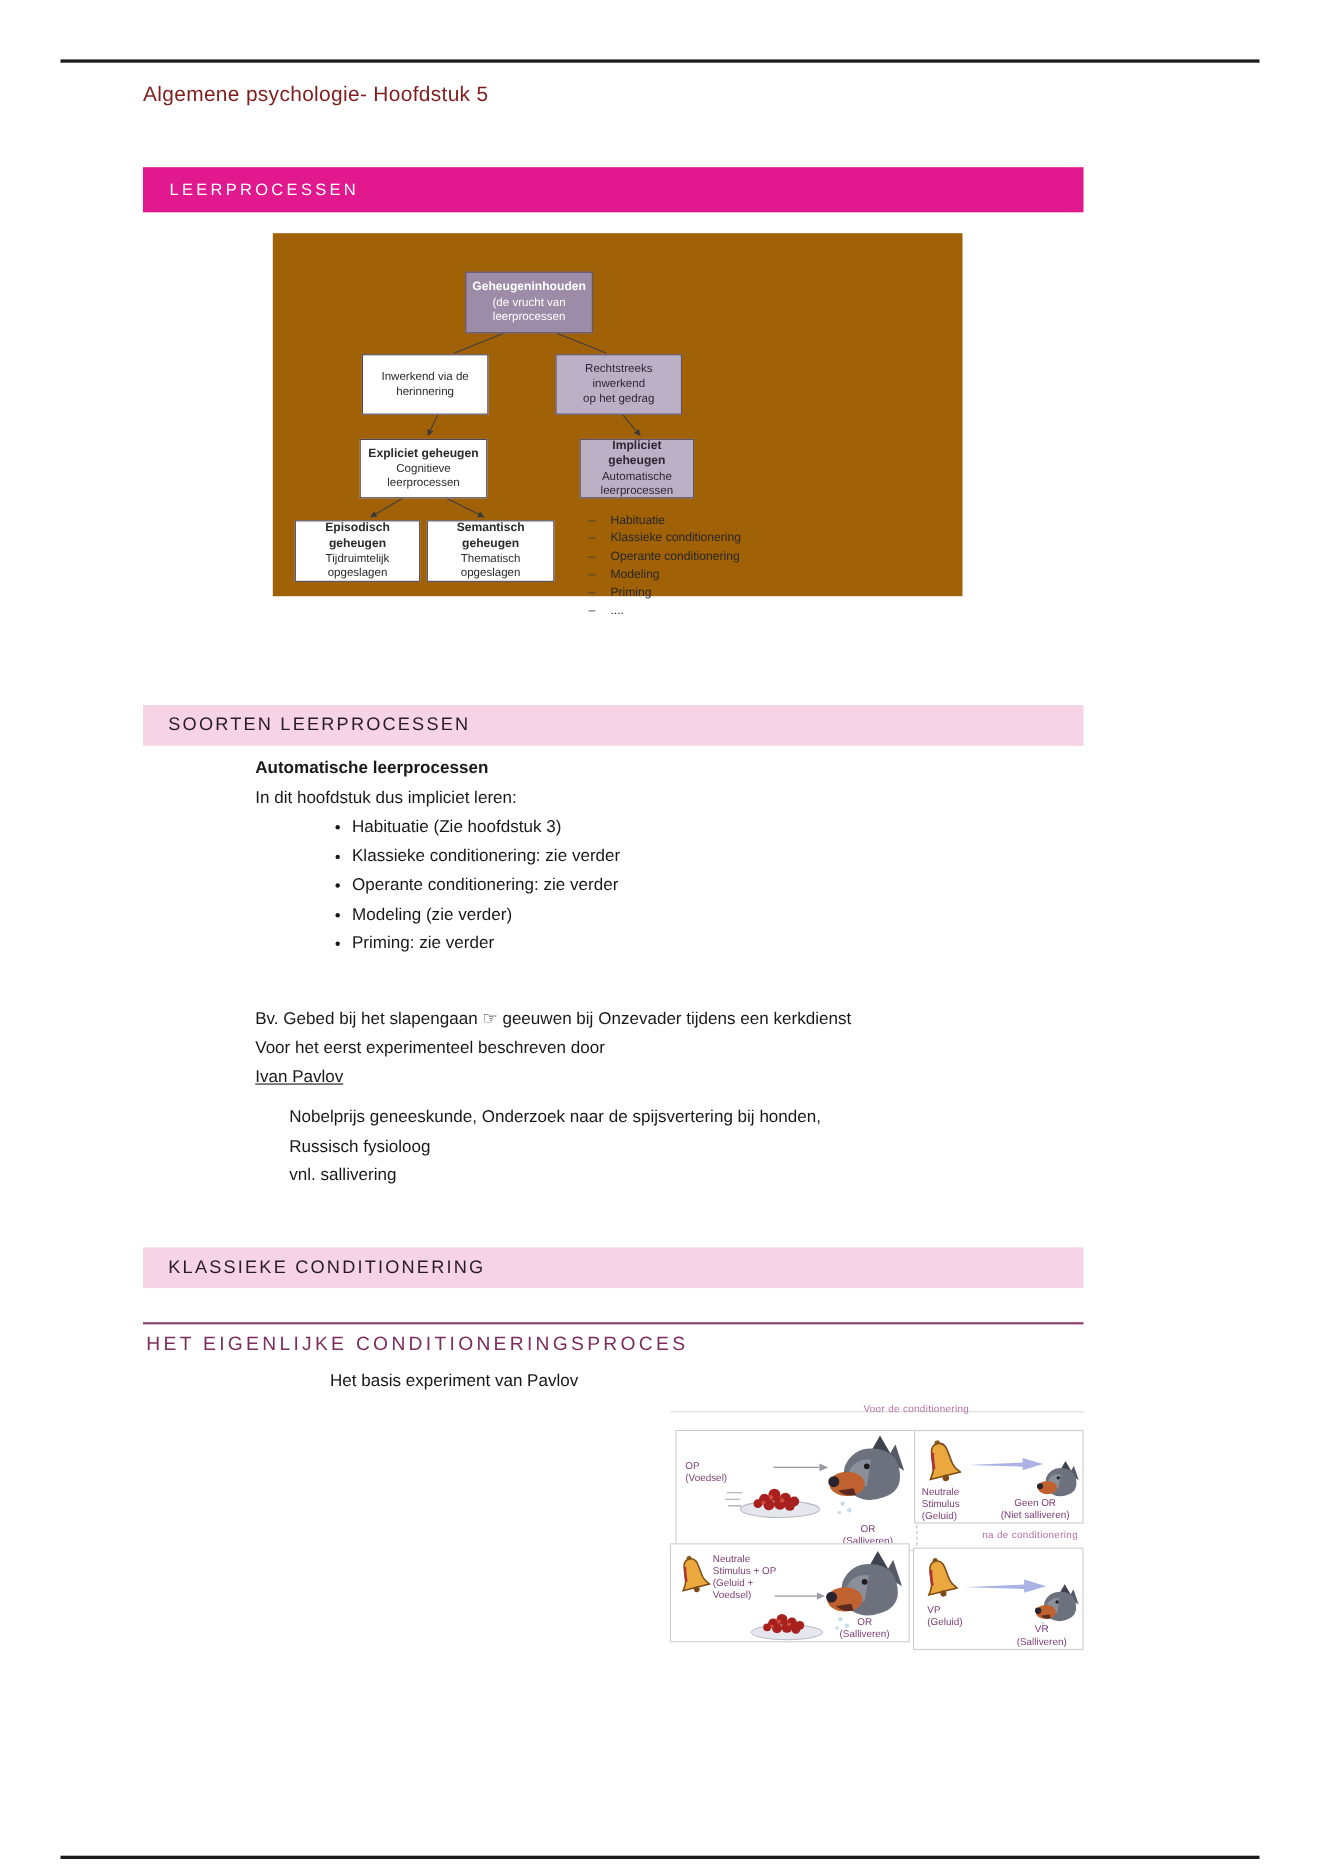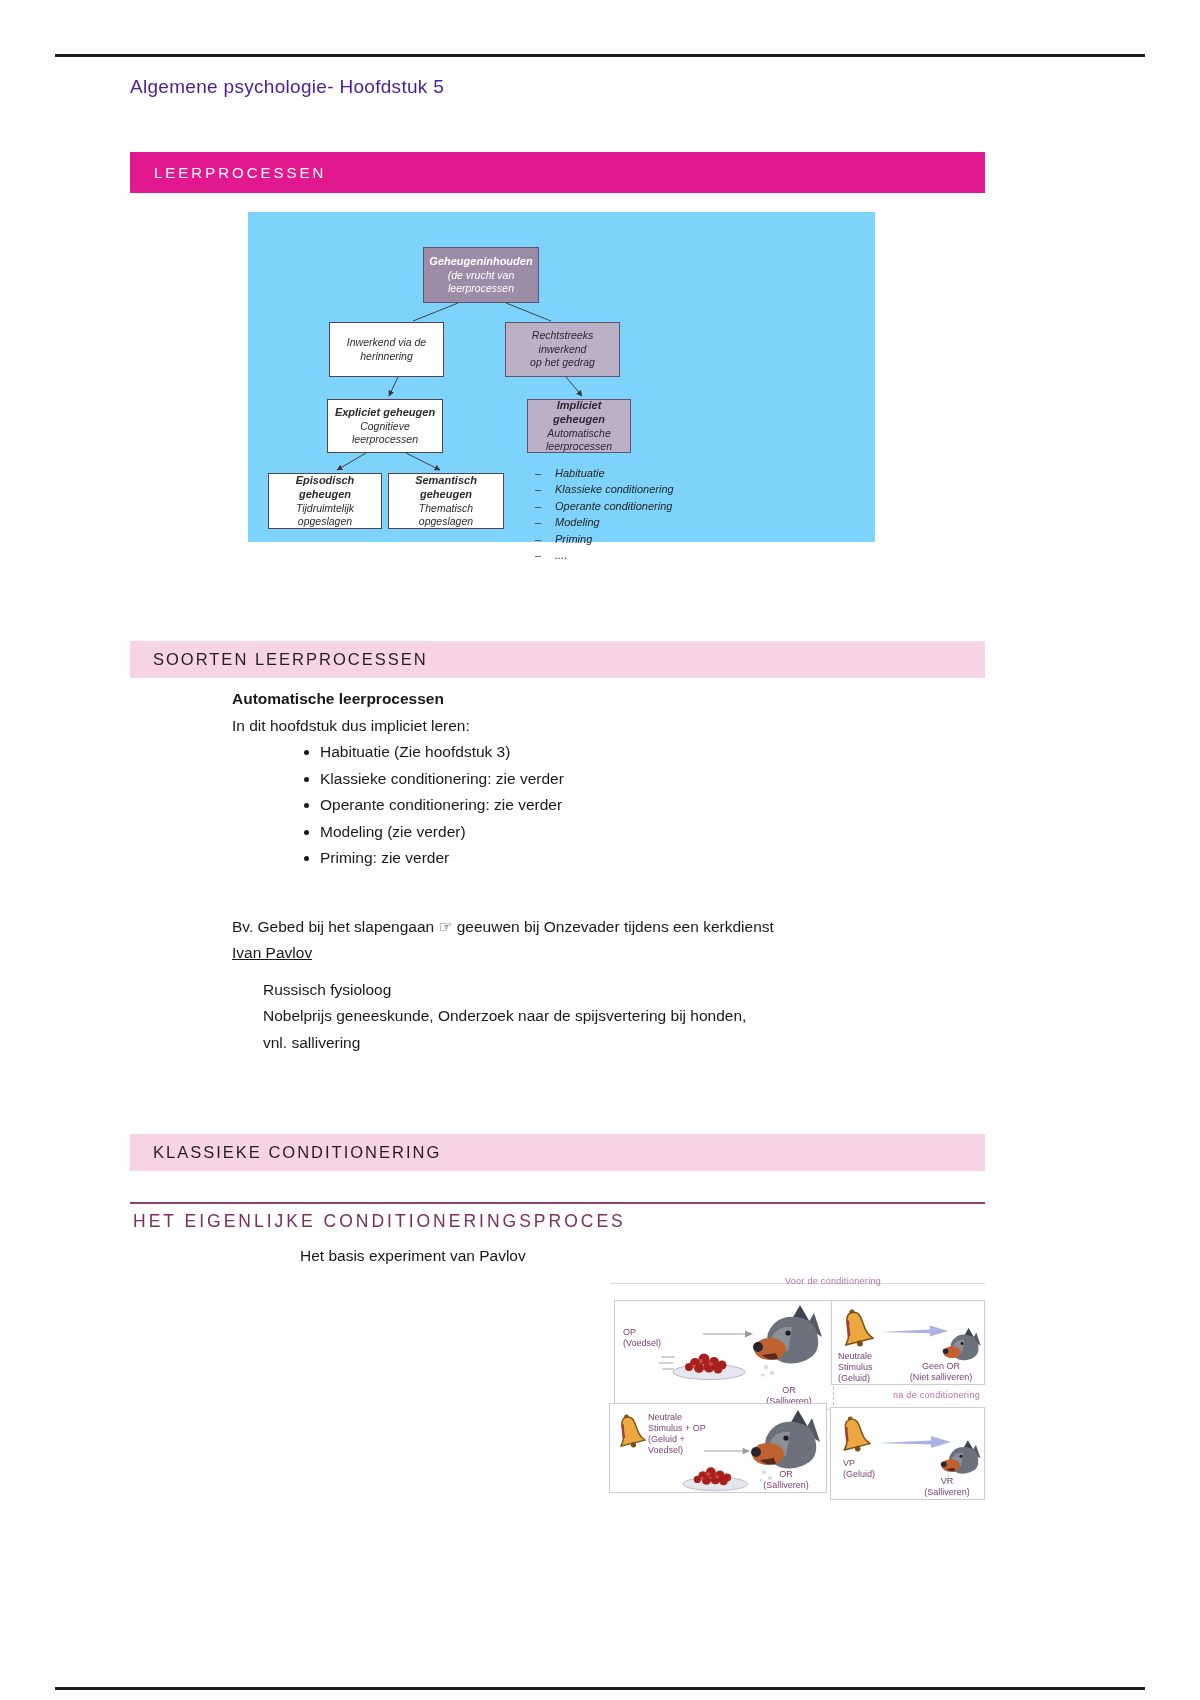--- a/index.html
+++ b/index.html
@@ -4,32 +4,32 @@
 <style>
   * { margin:0; padding:0; box-sizing:border-box; }
   html,body { background:#ffffff; }
   .page {
     position:relative; width:1200px; height:1700px; background:#ffffff;
     font-family:"Liberation Sans", sans-serif; color:#1b1b1b; overflow:hidden;
   }
   .rule { position:absolute; left:55px; width:1090px; height:3px; background:#1d1d1d; }
   .rule.top { top:54px; }
   .rule.bottom { top:1687px; }
-  .doc-title { position:absolute; left:130px; top:76px; font-size:19px; letter-spacing:.3px; color:#4c1d95; }
+  .doc-title { position:absolute; left:130px; top:76px; font-size:19px; letter-spacing:.3px; color:#7f1d1d; }
 
   .banner { position:absolute; left:130px; width:855px; display:flex; align-items:center; }
   .banner-magenta { top:152px; height:41px; background:#e2188f; color:#ffffff;
     font-size:15px; letter-spacing:3px; padding-left:24px; }
   .banner-pink { height:37px; background:#f6d3e5; color:#281c24;
     font-size:16.5px; letter-spacing:2px; padding-left:23px; }
   .banner-soorten { top:641px; }
   .banner-klassieke { top:1134px; }
 
   
-  .flowchart { position:absolute; left:248px; top:212px; width:627px; height:330px; background:#7dd3fc;font-style:italic; }
+  .flowchart { position:absolute; left:248px; top:212px; width:627px; height:330px; background:#a16207; }
   .fc-connectors { position:absolute; left:0; top:0; width:627px; height:330px; }
   .fc-box { position:absolute; border:1px solid #4e4556; display:flex; flex-direction:column;
     justify-content:center; text-align:center; line-height:1.3; padding:2px; }
   .fc-box .t { font-weight:bold; font-size:11px; }
   .fc-box .s { font-size:10.5px; }
   .fc-white { background:#ffffff; color:#2b2b2b; }
   .fc-purple-dark { background:#9c8ca7; border-color:#5e5368; color:#ffffff; }
   .fc-purple { background:#bcb0c6; border-color:#5e5368; color:#2e2733; }
   .fc-list { position:absolute; left:287px; top:253px; font-size:11px; color:#262626; line-height:16.4px; }
   .fc-li { display:flex; }
@@ -161,24 +161,25 @@
     <p class="bold">Automatische leerprocessen</p>
     <p>In dit hoofdstuk dus impliciet leren:</p>
     <ul>
       <li>Habituatie (Zie hoofdstuk 3)</li>
       <li>Klassieke conditionering: zie verder</li>
       <li>Operante conditionering: zie verder</li>
       <li>Modeling (zie verder)</li>
       <li>Priming: zie verder</li>
     </ul>
     <p class="gap-top">Bv. Gebed bij het slapengaan ☞ geeuwen bij Onzevader tijdens een kerkdienst</p>
+    <p>Voor het eerst experimenteel beschreven door</p>
     <p class="pavlov-name">Ivan Pavlov</p>
     <div class="pavlov-details">
+      <p>Nobelprijs geneeskunde, Onderzoek naar de spijsvertering bij honden,</p>
       <p>Russisch fysioloog</p>
-      <p>Nobelprijs geneeskunde, Onderzoek naar de spijsvertering bij honden,</p>
       <p>vnl. sallivering</p>
     </div>
   </div>
 
   <div class="banner banner-pink banner-klassieke">
     <span>KLASSIEKE CONDITIONERING</span>
   </div>
 
   <div class="purple-rule"></div>
   <div class="subheading">HET EIGENLIJKE CONDITIONERINGSPROCES</div>

